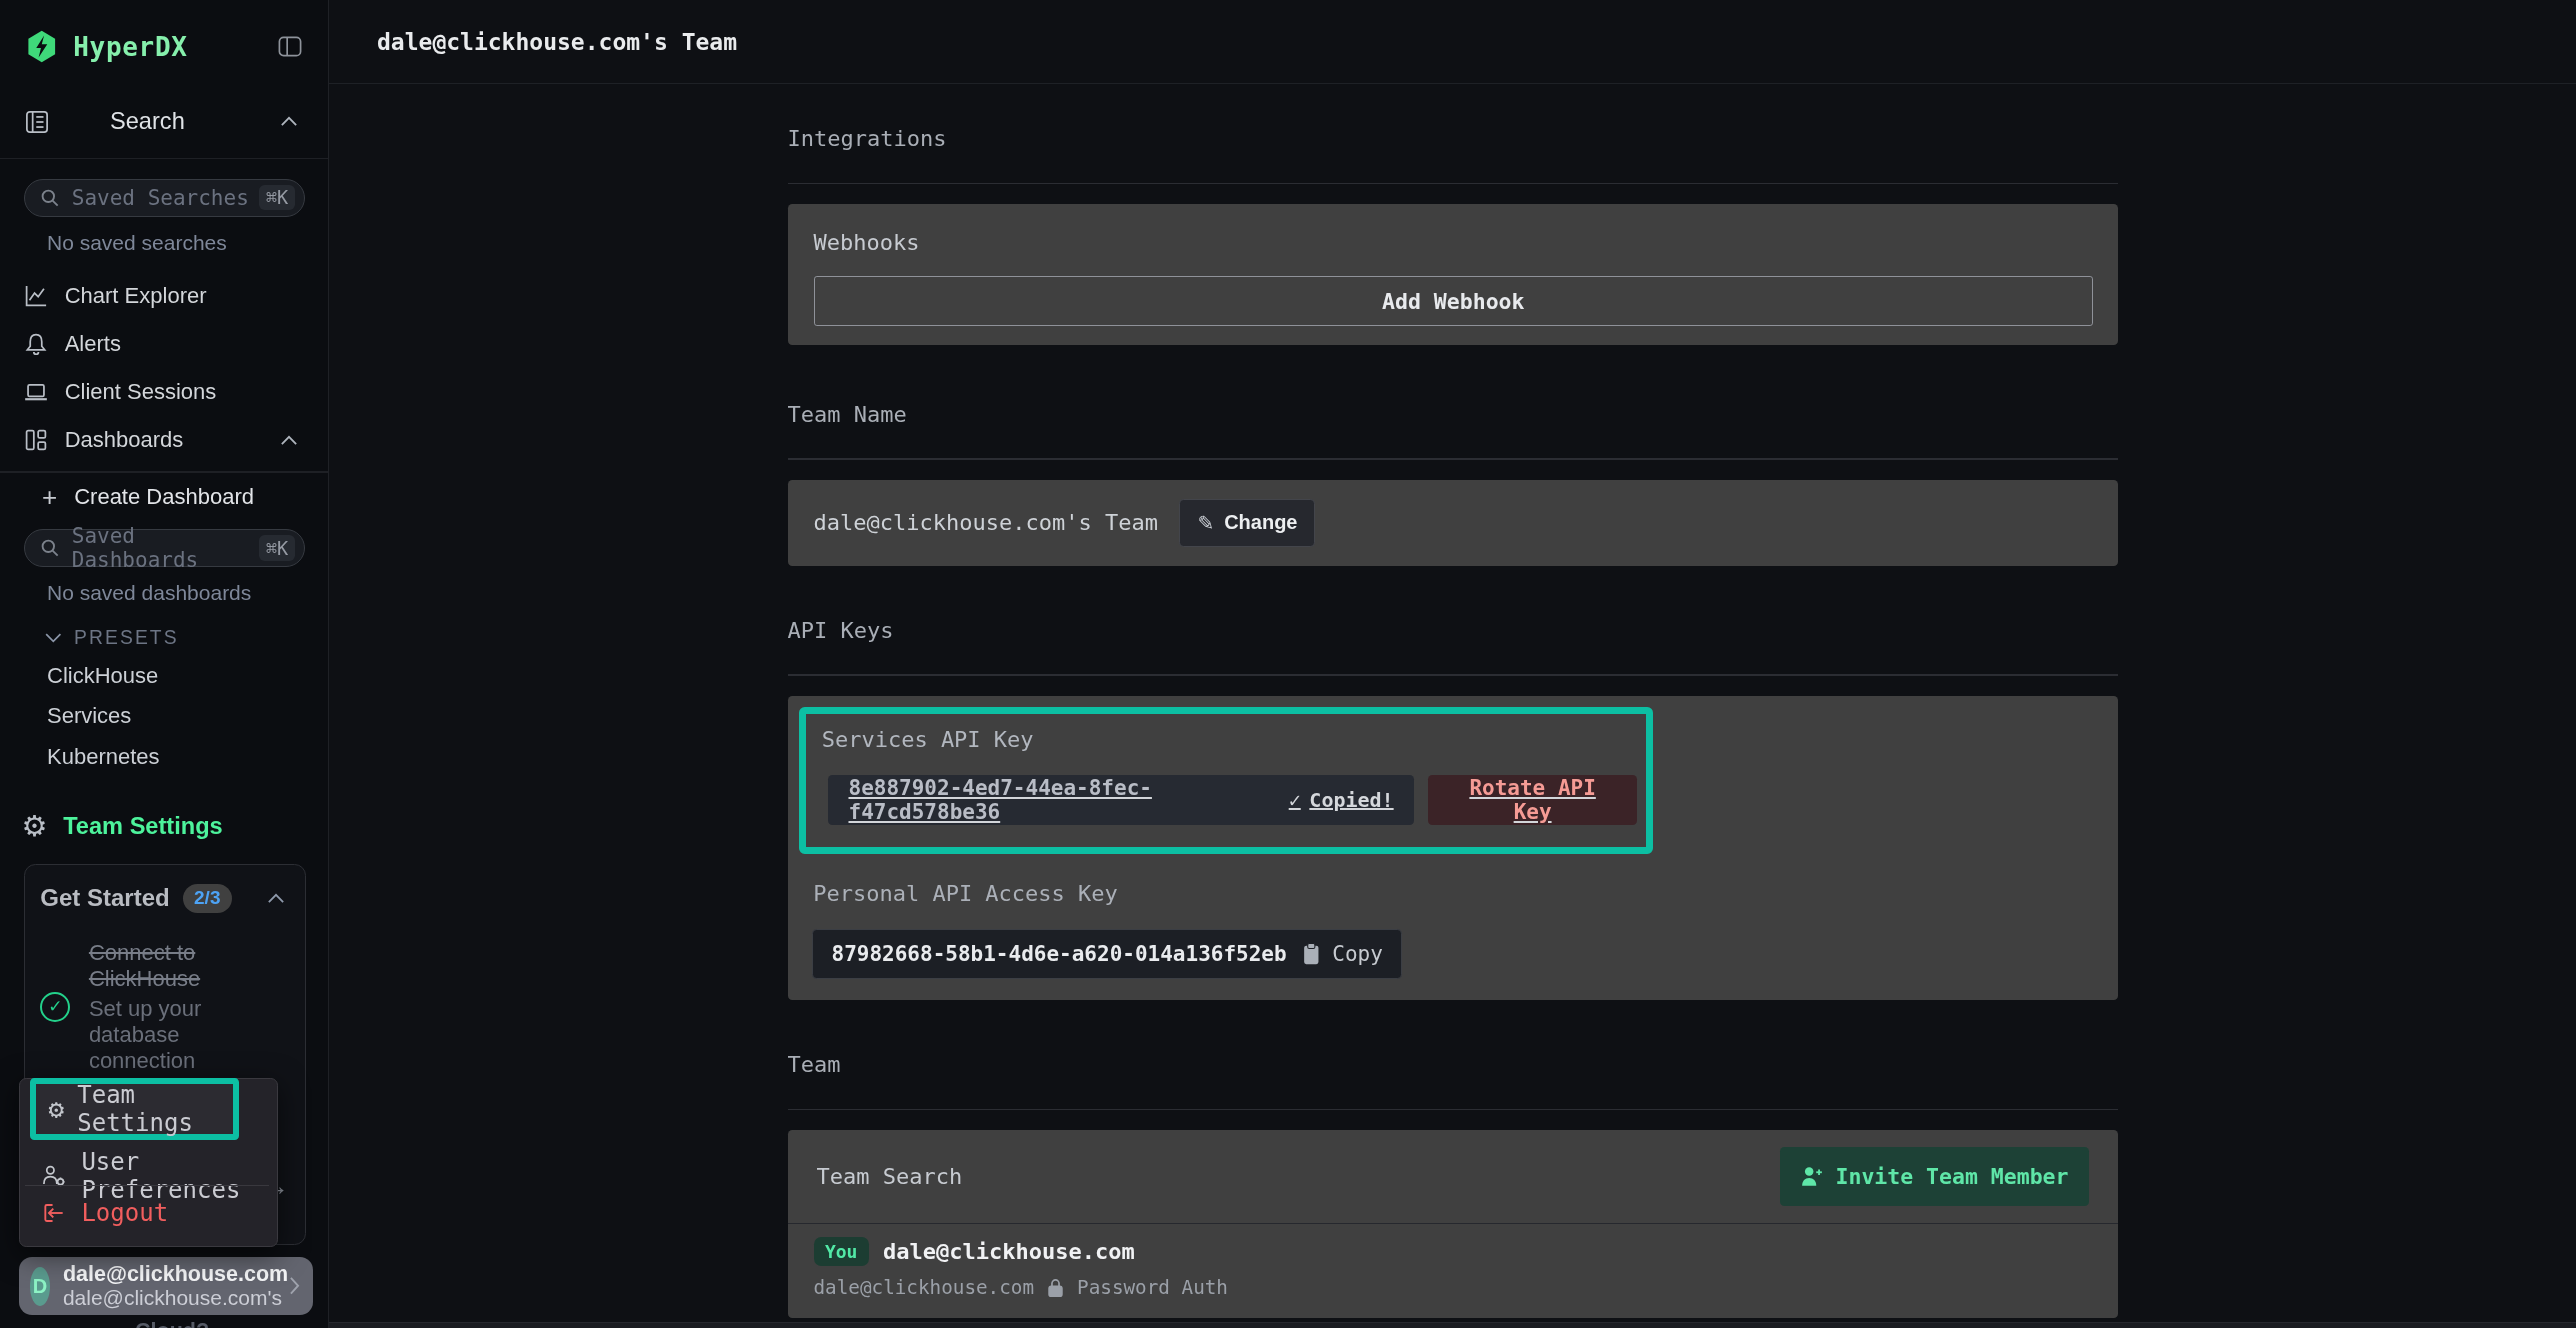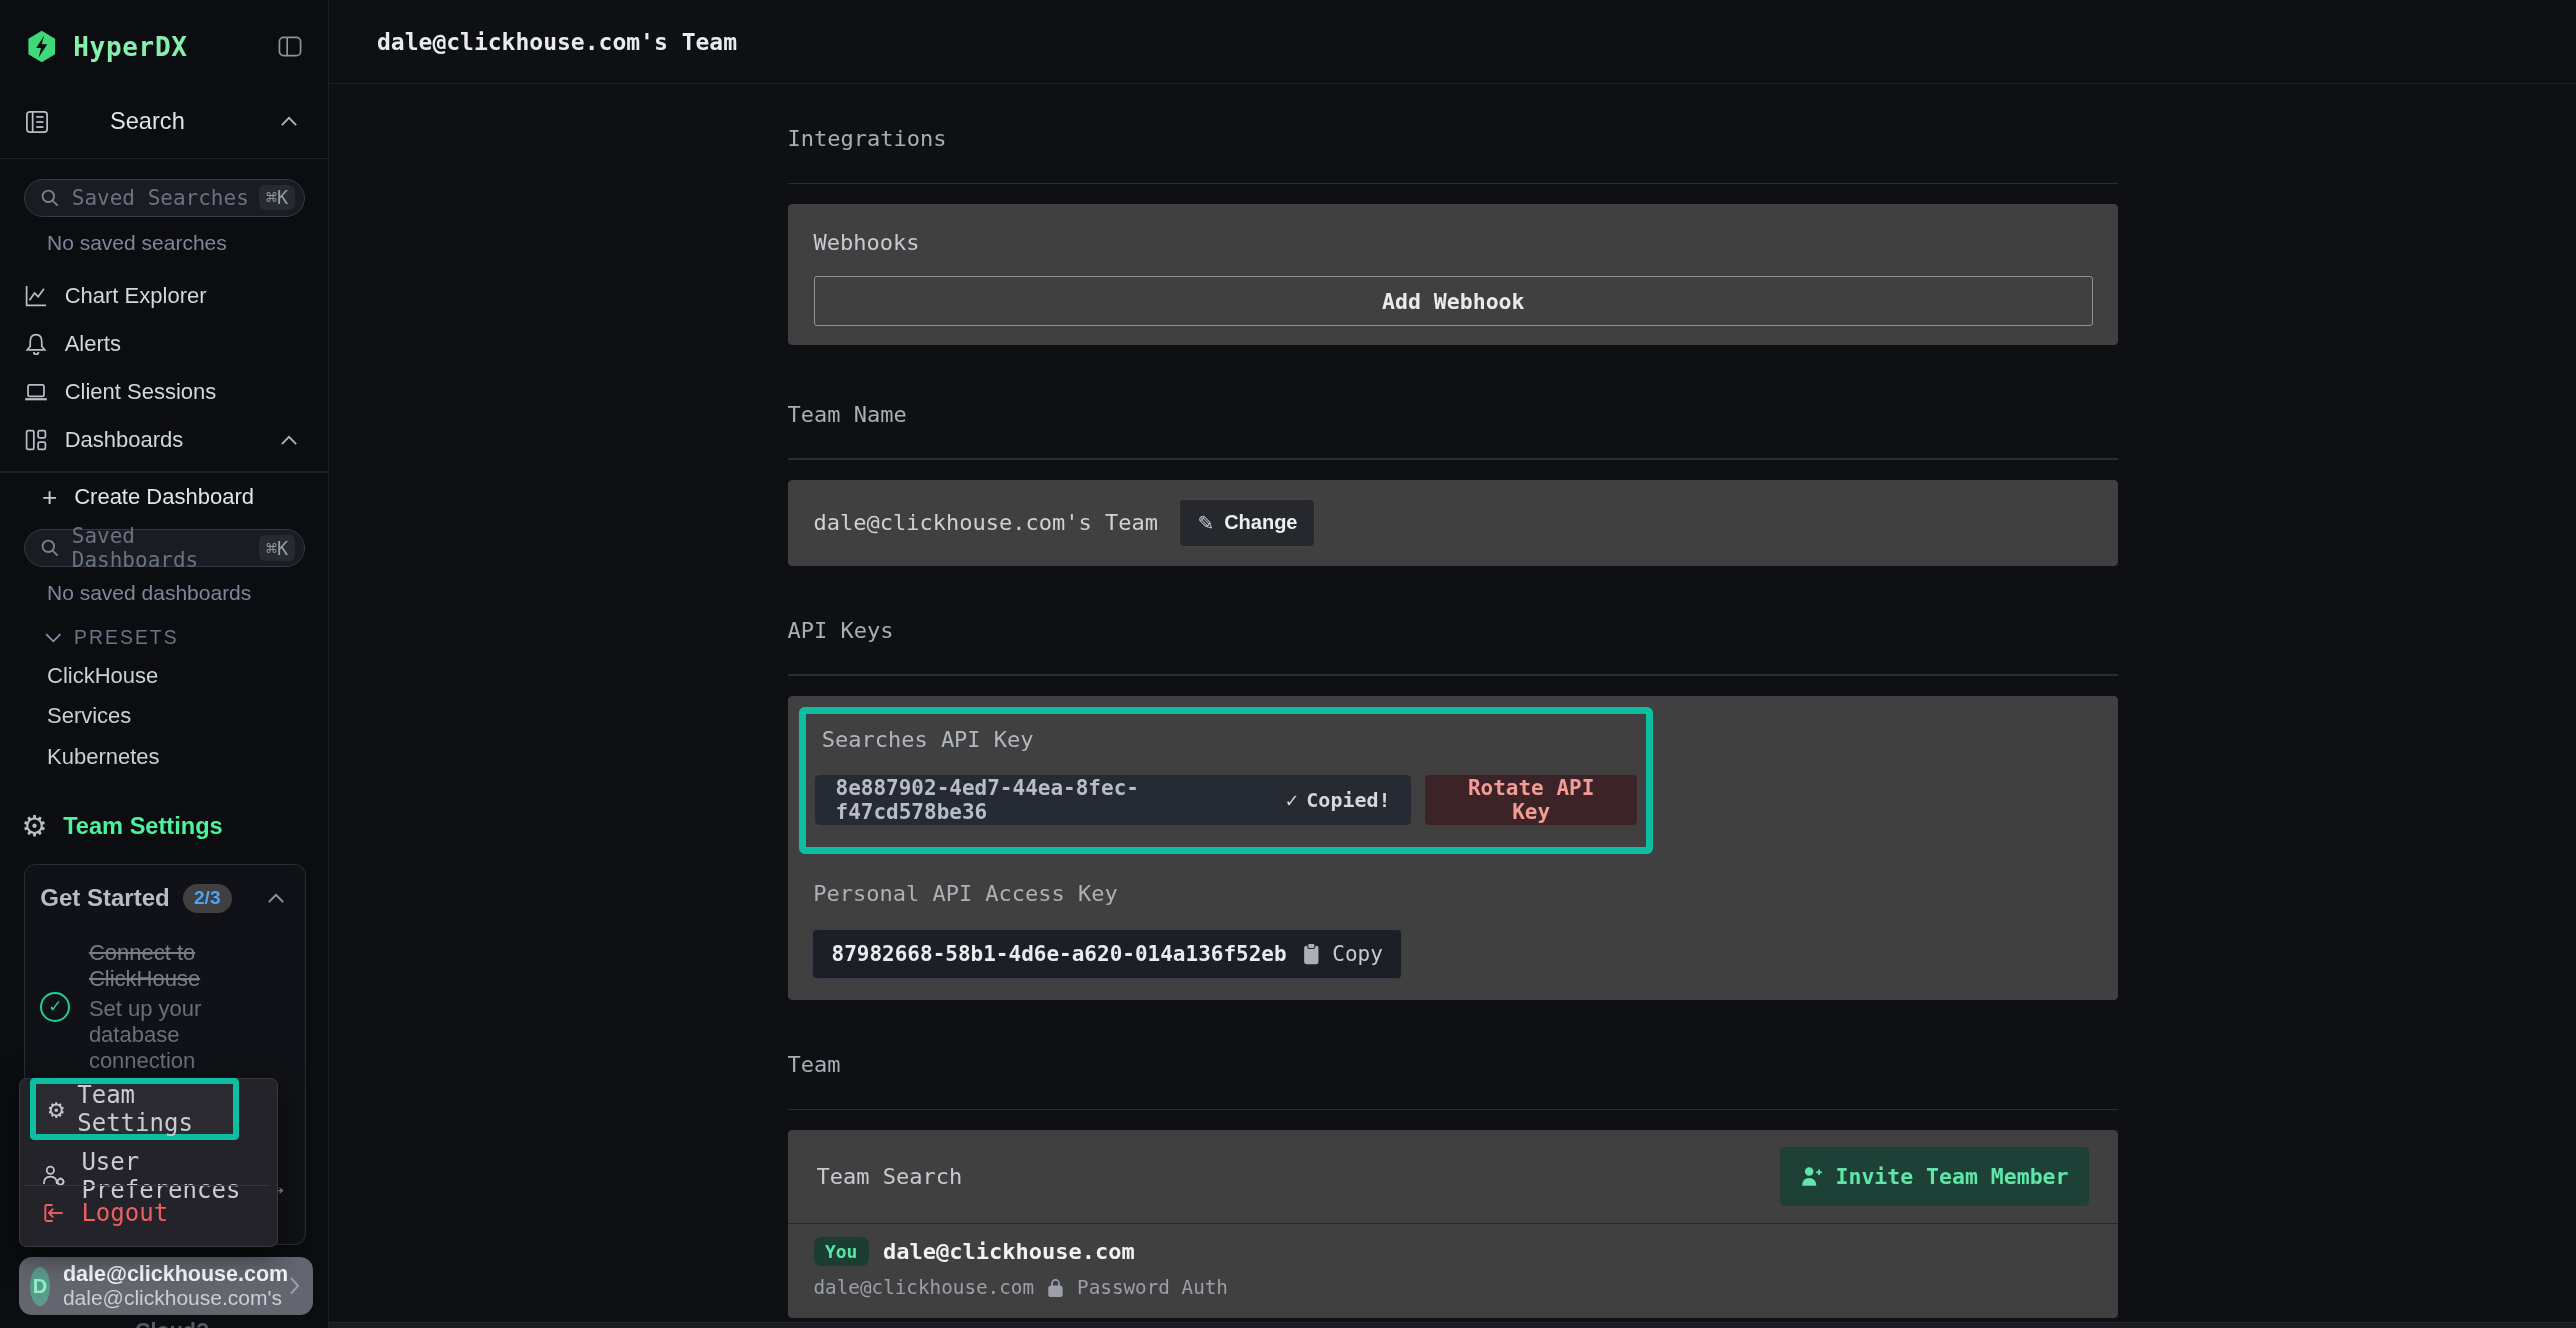--- a/index.html
+++ b/index.html
@@ -85,21 +85,21 @@
 
   .card-teamname{height:86px;display:flex;align-items:center;padding:0 26px;}
   .teamname-value{font-size:22px;color:#ced2d7;}
   .btn-change{margin-left:21.5px;height:48px;display:inline-flex;align-items:center;background:#26282e;border:1.4px solid #43454b;border-radius:4.3px;padding:0 17px;cursor:pointer;}
   .btn-change .pencil{font-size:20px;color:#c9cdd3;}
   .btn-change .lbl{margin-left:10px;font-size:20px;font-weight:bold;color:#eceef0;}
 
   .card-apikeys{padding:11.4px 11.4px 21.5px 11.4px;}
   .ingestion-box{border:7.2px solid #0cbfa3;border-radius:5.7px;width:854px;padding:13px 8.6px 21.5px 8.6px;}
   .ingestion-label{font-size:22px;color:#b2b7bf;margin-left:7.2px;}
-  .key-row{display:flex;align-items:center;margin-top:23px;margin-left:1px;}
+  .key-row{display:flex;align-items:center;margin-top:23px;margin-left:14px;text-decoration:underline;}
   .key-pill{height:50px;background:#262a32;border-radius:4.3px;display:flex;align-items:center;padding:0 20px;}
   .key-text{font-size:21px;font-weight:bold;color:#b9bdc6;}
   .copied{margin-left:20px;display:flex;align-items:center;font-size:20px;font-weight:bold;color:#d5d8dc;}
   .copied .chk{margin-right:8.6px;font-weight:normal;}
   .btn-rotate{margin-left:14.3px;height:50px;background:#3b2327;border:none;border-radius:4.3px;padding:0 21.5px;font-size:21px;font-weight:bold;color:#f59b95;cursor:pointer;}
   .personal-label{margin:27px 0 0 14.3px;font-size:22px;color:#abb0b8;}
   .key-pill2{margin:23px 0 0 13px;height:50px;display:inline-flex;align-items:center;background:#1c1f25;border:1.4px solid #3b3e44;border-radius:4.3px;padding:0 18.6px;cursor:pointer;}
   .key-pill2 .key-text{color:#e9ebee;}
   .key-pill2 .copy-lbl{margin-left:11.4px;font-size:21px;color:#c6cad0;}
   .clipboard{margin-left:15.7px;}
@@ -345,21 +345,21 @@
       <span class="btn-change">
         <span class="pencil">✎</span>
         <span class="lbl">Change</span>
       </span>
     </div>
 
     <h3 class="section-h mono h-apikeys">API Keys</h3>
     <div class="divider"></div>
     <div class="card card-apikeys">
       <div class="ingestion-box">
-        <div class="ingestion-label mono">Searches API Key</div>
+        <div class="ingestion-label mono">Services API Key</div>
         <div class="key-row">
           <div class="key-pill">
             <span class="key-text mono">8e887902-4ed7-44ea-8fec-f47cd578be36</span>
             <span class="copied mono">
               <span class="chk">✓</span>
               <span>Copied!</span>
             </span>
           </div>
           <button class="btn-rotate mono">Rotate API Key</button>
         </div>

